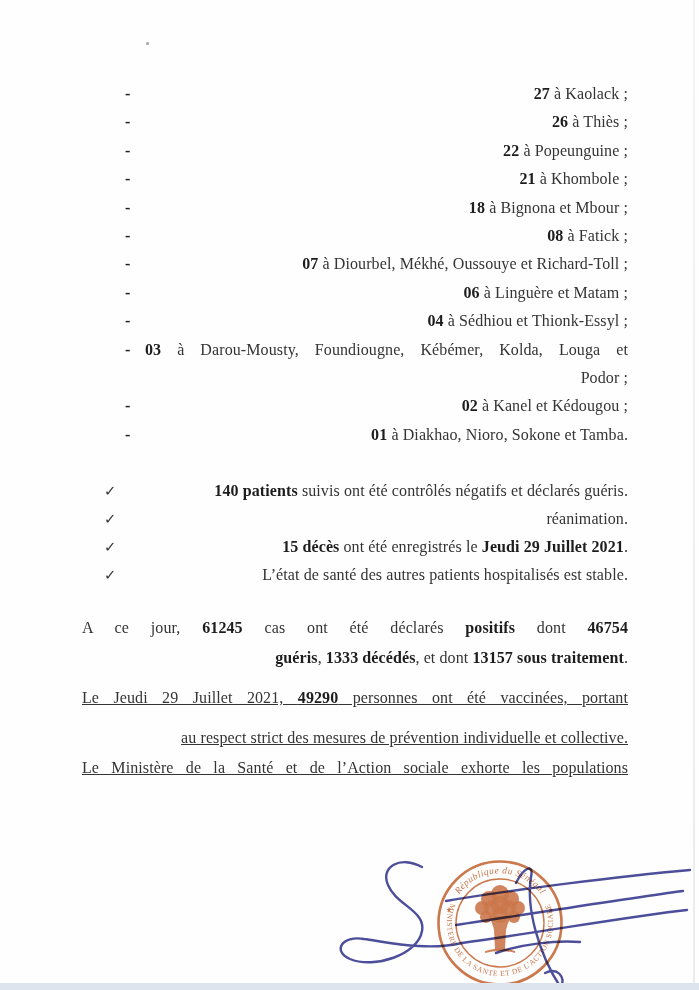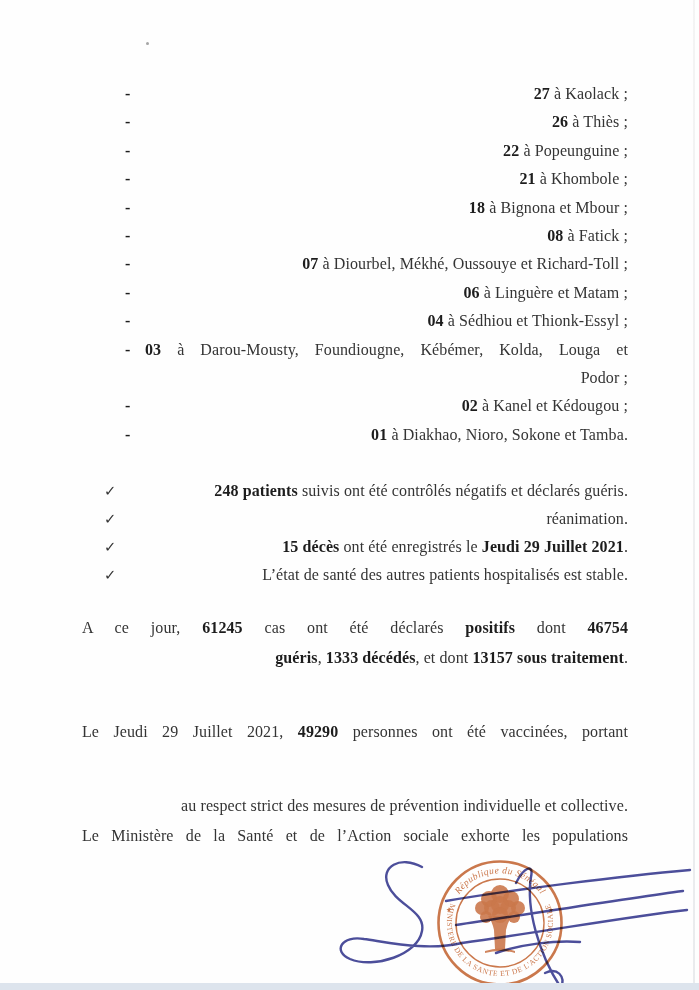--- a/index.html
+++ b/index.html
@@ -19,21 +19,21 @@
   .li{display:flex;}
   .dash{width:20px;font-weight:700;color:var(--c-bold_text,#1d1d1d);}
   .li .content{flex:1;min-width:0;}
   
   .checks{position:absolute;left:104px;top:477px;width:524px;line-height:28px;}
   .ci{display:flex;}
   .check{width:21px;font-size:14.5px;color:var(--c-text,#343434);}
   .ci .content{flex:1;min-width:0;}
   
   .paras{position:absolute;left:82px;top:613px;width:546px;line-height:30px;}
-  .para + .para{margin-top:44px;}
+  .para + .para{margin-top:10px;text-decoration:underline;}
   
   .speck{position:absolute;left:146px;top:42px;width:3px;height:3px;border-radius:50%;
          background:#8f8f8f;opacity:.8;}
   .edge-right{position:absolute;right:4px;top:0;width:2px;height:990px;
               background:linear-gradient(#f1f1f1,#e4e6e9);opacity:.8;}
   .edge-bottom{position:absolute;left:0;bottom:0;width:699px;height:7px;
                background:var(--c-scan_strip,#dde4ed);}
   
   .stamp{position:absolute;left:435px;top:858px;width:130px;height:130px;
          opacity:.82;mix-blend-mode:multiply;}
@@ -125,21 +125,21 @@
         <div class="content">
           <div class="tl"><span class="b">01</span><span> à Diakhao, Nioro, Sokone et Tamba.</span></div>
         </div>
       </div>
     </div>
 
   <div class="checks">
       <div class="ci">
         <span class="check">✓</span>
         <div class="content">
-          <div class="tl"><span class="b">248 patients</span><span> suivis ont été contrôlés négatifs et déclarés guéris.</span></div>
+          <div class="tl"><span class="b">140 patients</span><span> suivis ont été contrôlés négatifs et déclarés guéris.</span></div>
         </div>
       </div>
       <div class="ci">
         <span class="check">✓</span>
         <div class="content">
           <div class="tl"><span>réanimation.</span></div>
         </div>
       </div>
       <div class="ci">
         <span class="check">✓</span>

